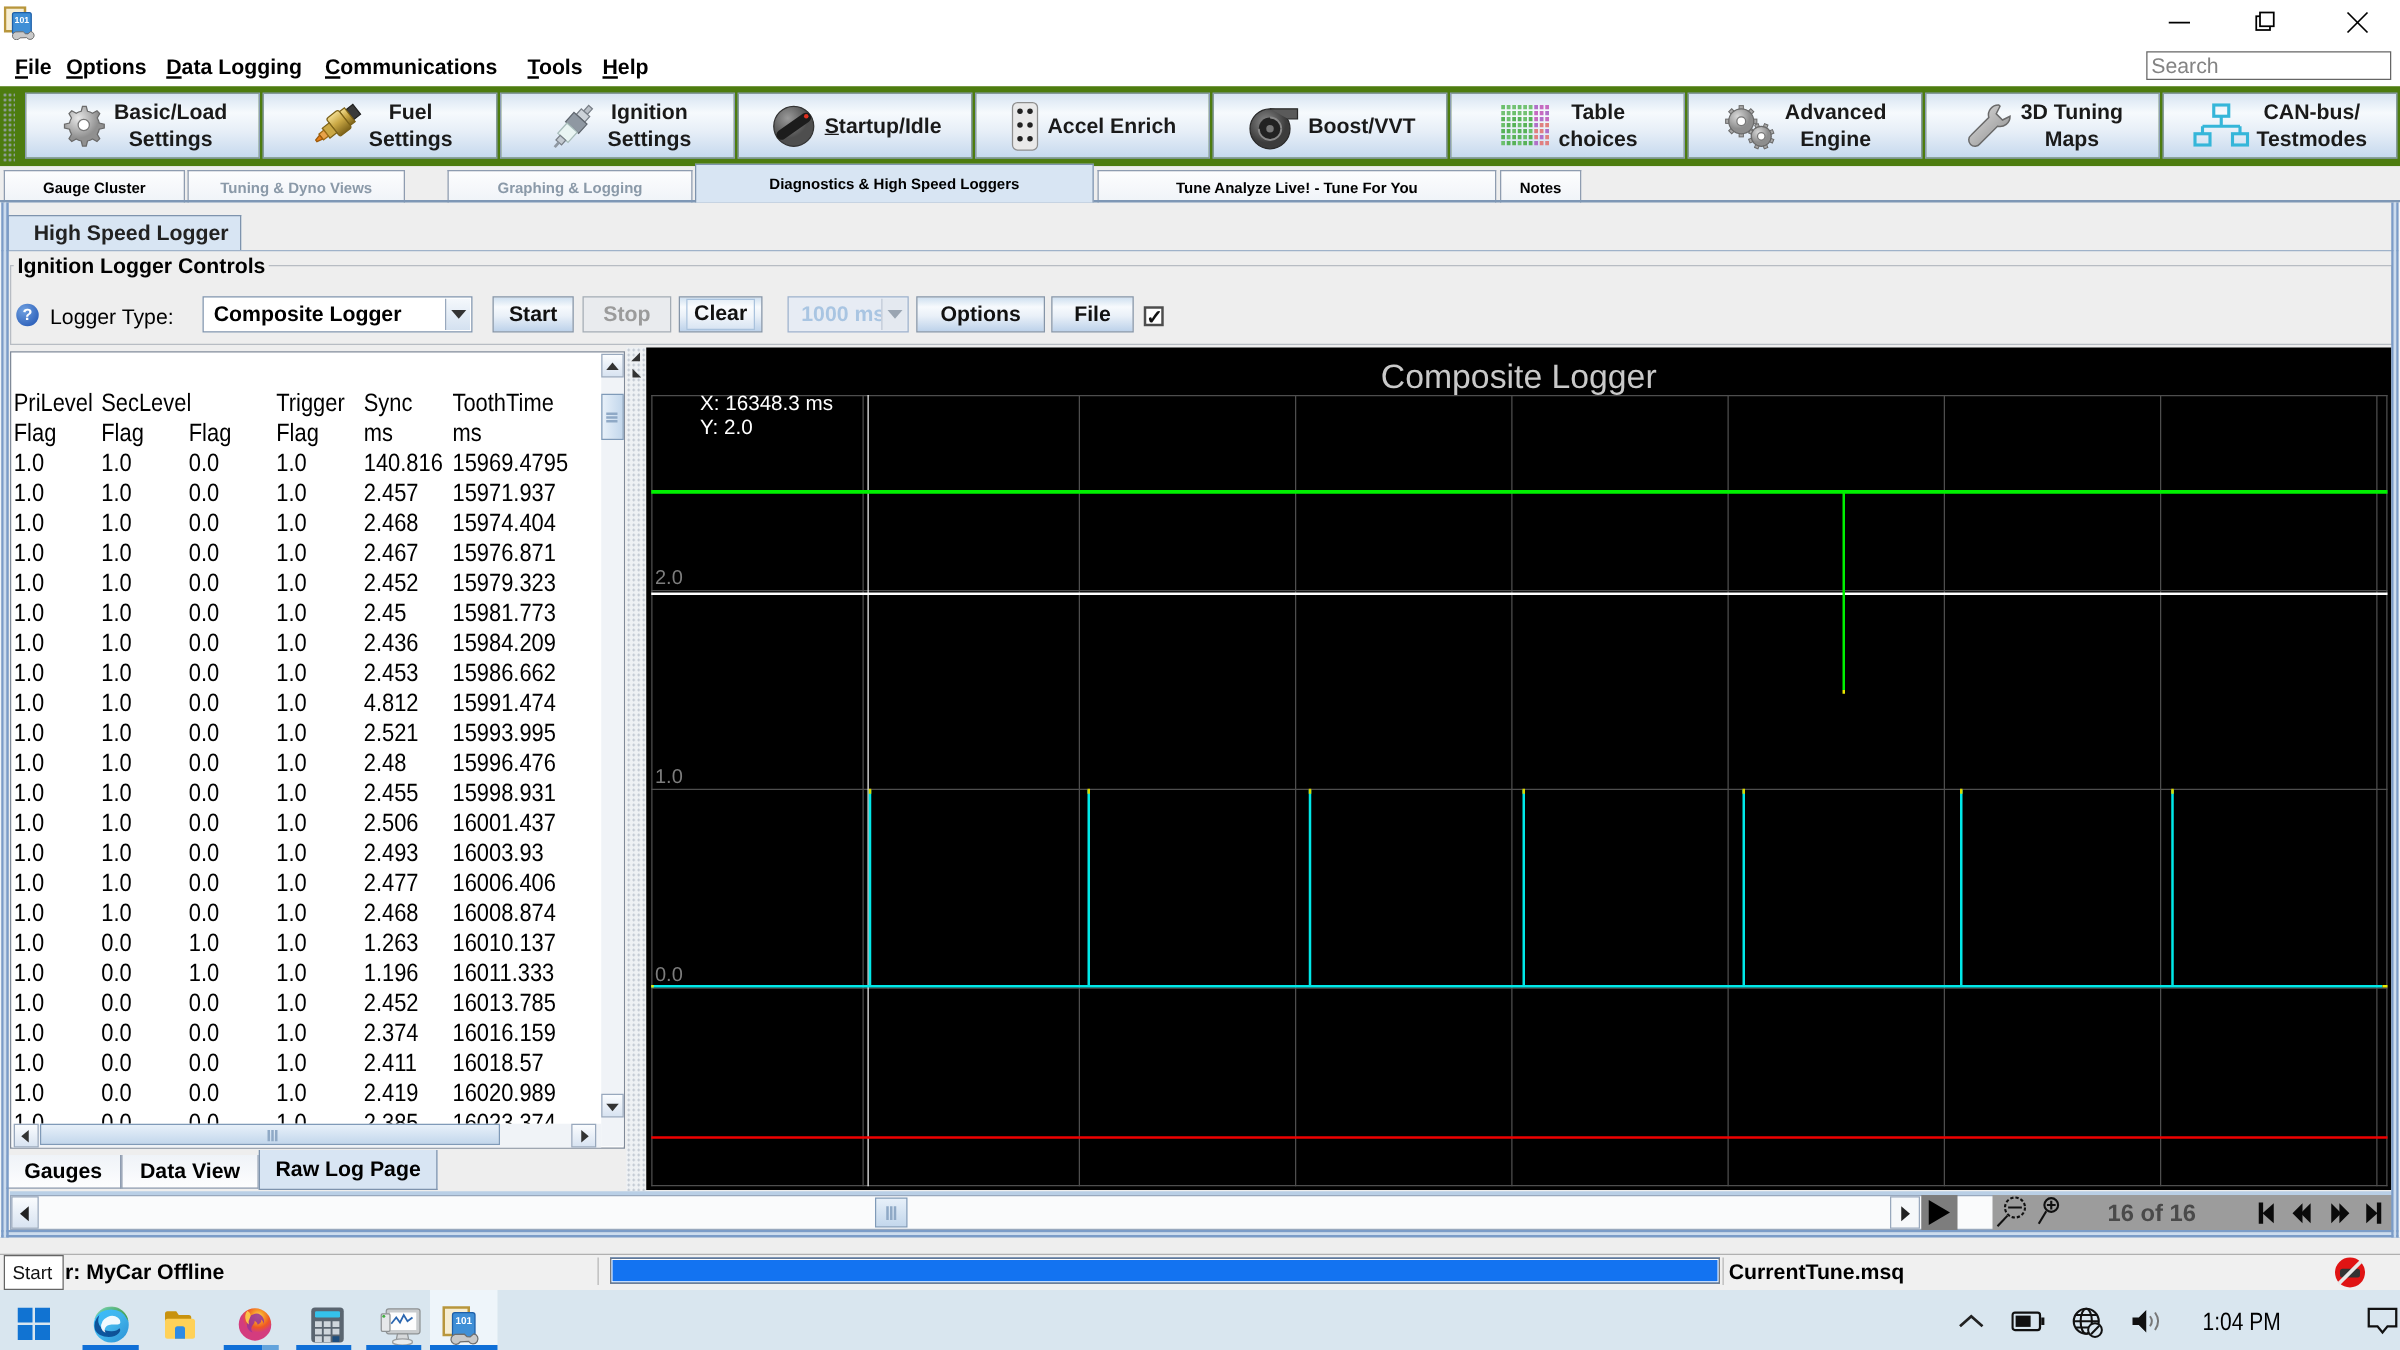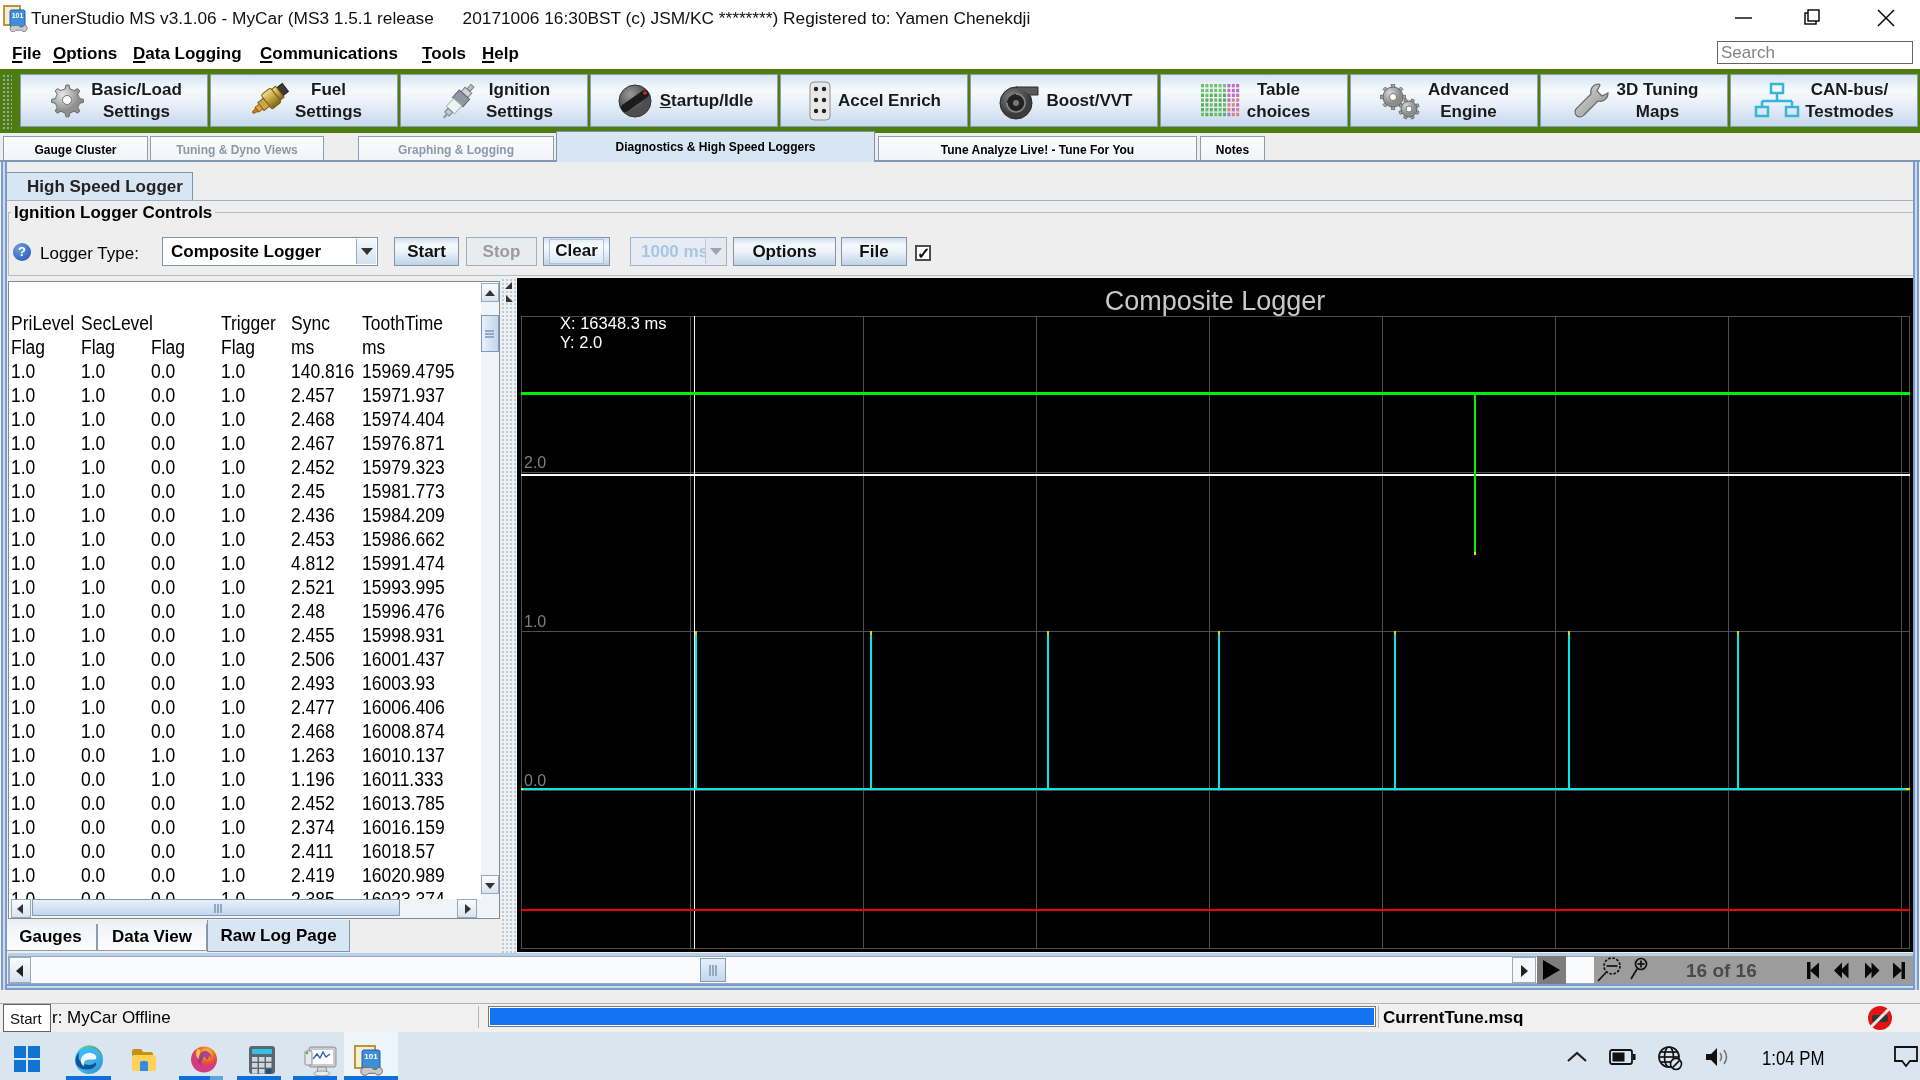--- a/index.html
+++ b/index.html
@@ -101,21 +101,20 @@
 </head>
 <body>
 
 <div class="abs" id="titlebar">
   <svg class="abs" style="left:3px;top:5px" width="26" height="27" viewBox="0 0 26 27">
     <rect x="1" y="1" width="16" height="19" fill="#f6edd2" stroke="#b8963c" stroke-width="2"></rect>
     <rect x="7" y="5" width="15" height="17" rx="1.5" fill="#3f8fd6" stroke="#1e5fa8"></rect>
     <text x="14.5" y="13" font-size="7" font-weight="bold" fill="#fff" text-anchor="middle">101</text>
     <path d="M9.5 20.5 a3.2 3.2 0 1 0 3.4 4.8 l5.5-.2 a3.2 3.2 0 1 0 3.2-4.9 l-2.3 1.9 -2-.1 -1.7-1.6 z" fill="#c9c9c9" stroke="#6e6e6e" stroke-width=".8"></path>
   </svg>
-  <div class="abs" id="title-text">TunerStudio MS v3.1.06 - MyCar (MS3 1.5.1 release&nbsp;&nbsp;&nbsp;&nbsp;&nbsp;&nbsp;20171006 16:30BST (c) JSM/KC ********) Registered to: Yamen Chenekdji</div>
   <svg class="abs" style="left:1720px;top:8px" width="190" height="22" viewBox="0 0 190 22">
     <line x1="15" y1="10" x2="32" y2="10" stroke="#000" stroke-width="1.4"></line>
     <rect x="85" y="5" width="11" height="11" fill="none" stroke="#000" stroke-width="1.4"></rect>
     <rect x="88" y="2" width="11" height="11" fill="#fff" stroke="#000" stroke-width="1.4"></rect>
     <line x1="158" y1="2" x2="174" y2="18" stroke="#000" stroke-width="1.4"></line>
     <line x1="174" y1="2" x2="158" y2="18" stroke="#000" stroke-width="1.4"></line>
   </svg>
 </div>
 
 <div class="abs" id="menubar">
@@ -530,21 +529,21 @@
 <div class="abs" style="left:0;top:162px;width:1px;height:828px;background:#f0f4f8"></div>
 <div class="abs" style="left:1px;top:162px;width:2px;height:828px;background:#7b9cc8"></div>
 <div class="abs" style="left:3px;top:162px;width:2px;height:828px;background:#ccdcee"></div>
 <div class="abs" style="left:5px;top:162px;width:2px;height:828px;background:#7b9cc8"></div>
 <div class="abs" style="left:1913px;top:162px;width:2px;height:828px;background:#7b9cc8"></div>
 <div class="abs" style="left:1915px;top:162px;width:2px;height:828px;background:#ccdcee"></div>
 <div class="abs" style="left:1917px;top:162px;width:2px;height:828px;background:#7b9cc8"></div>
 <div class="abs" style="left:1919px;top:162px;width:1px;height:828px;background:#f0f4f8"></div>
 
 <div class="abs" id="statusbar"></div>
-<div class="abs" style="left:52px;top:1008px;font-weight:normal;font-size:17px">r: MyCar Offline</div>
+<div class="abs" style="left:52px;top:1008px;font-weight:bold;font-size:17px">r: MyCar Offline</div>
 <div class="abs" style="left:478px;top:1006px;width:1px;height:22px;background:#b5b5b5"></div>
 <div class="abs" id="progress"></div>
 <div class="abs" style="left:1378px;top:1006px;width:1px;height:22px;background:#b5b5b5"></div>
 <div class="abs" style="left:1383px;top:1008px;font-weight:bold;font-size:17px">CurrentTune.msq</div>
 <svg class="abs" style="left:1866px;top:1004px" width="28" height="28" viewBox="0 0 28 28">
   <circle cx="14" cy="14" r="12" fill="#e01414"></circle>
   <rect x="6" y="11" width="16" height="7" rx="2" fill="#333"></rect>
   <line x1="5" y1="23" x2="23" y2="5" stroke="#e8e8e8" stroke-width="3"></line>
 </svg>
 <div class="abs" id="tooltip">Start</div>

